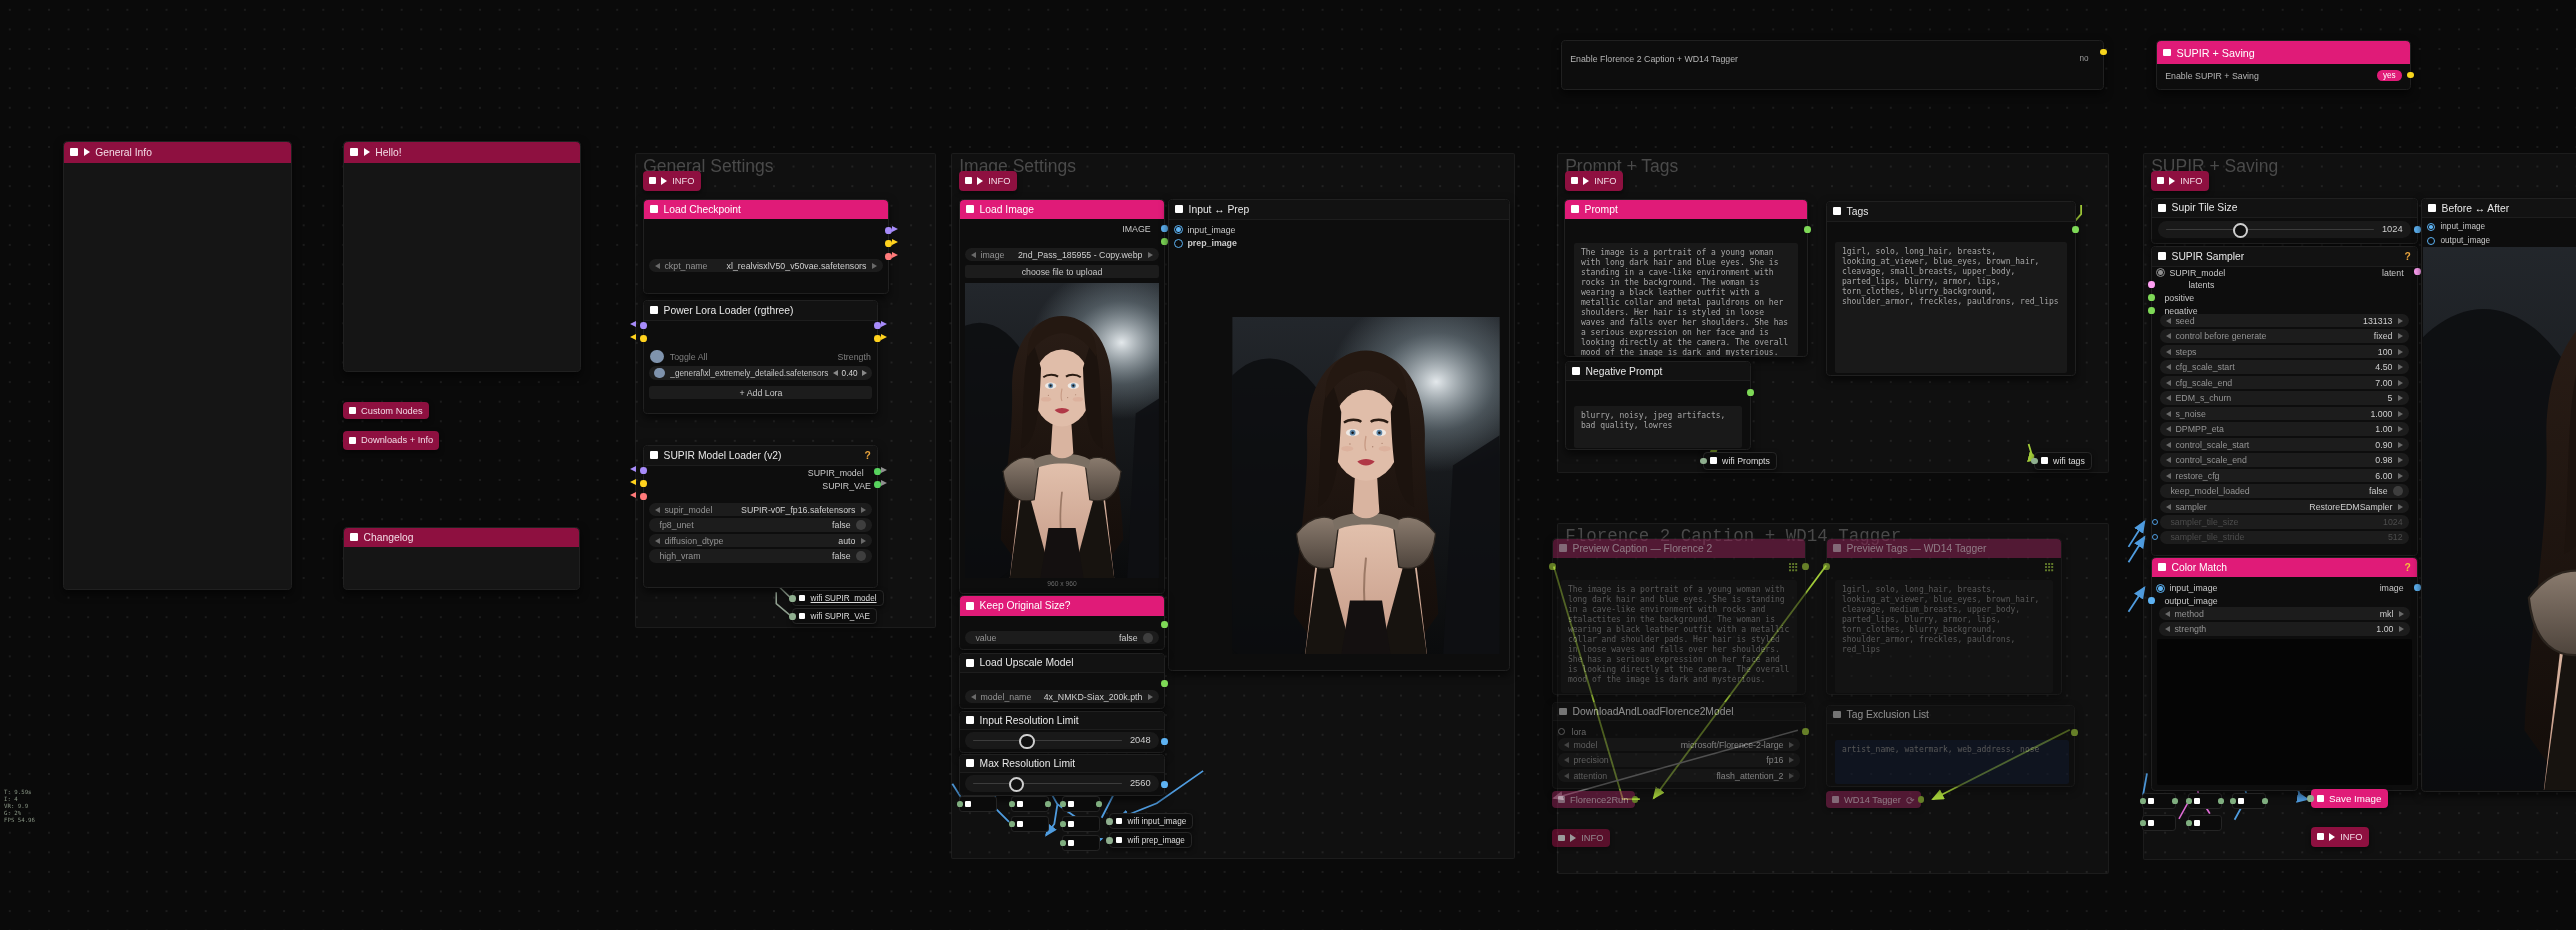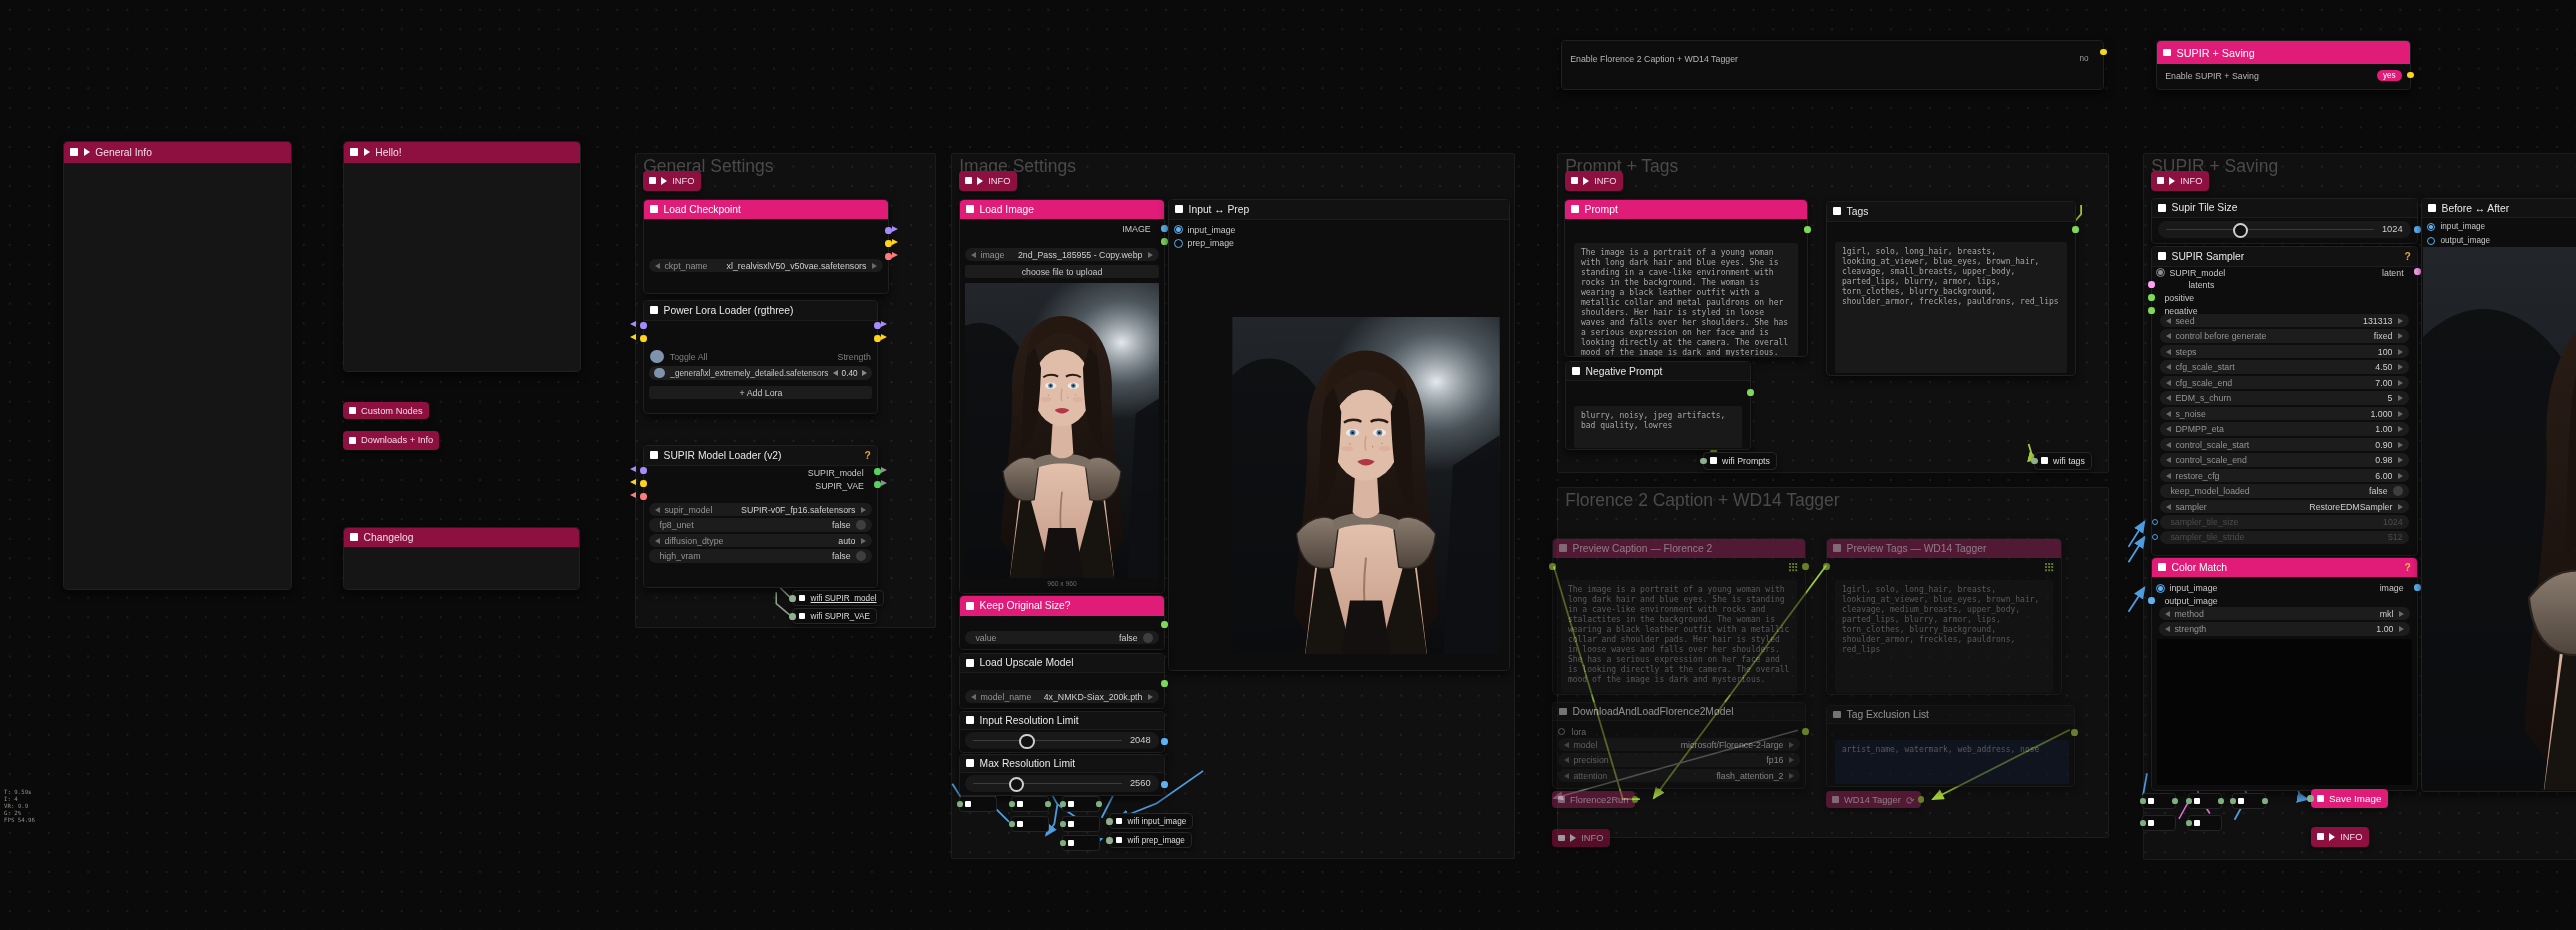--- a/index.html
+++ b/index.html
@@ -140,21 +140,21 @@
 
   <div class="group" style="left:635px;top:153px;width:299px;height:473px;">
     <div class="gtitle">General Settings</div>
   </div>
   <div class="group" style="left:951px;top:153px;width:562px;height:704px;">
     <div class="gtitle">Image Settings</div>
   </div>
   <div class="group" style="left:1557px;top:153px;width:550px;height:318px;">
     <div class="gtitle">Prompt + Tags</div>
   </div>
-  <div class="group" style="left:1557px;top:487px;width:550px;height:349px;">
+  <div class="group" style="left:1557px;top:523px;width:550px;height:349px;font-family:Liberation Mono, monospace;">
     <div class="gtitle">Florence 2 Caption + WD14 Tagger</div>
   </div>
   <div class="group" style="left:2143px;top:153px;width:829px;height:705px;">
     <div class="gtitle">SUPIR + Saving</div>
   </div>
 
   <svg id="links" width="3017" height="930" viewBox="0 0 5856 1806">
     <defs>
       <marker id="mg" markerWidth="10" markerHeight="10" refX="6" refY="3" orient="auto">
           <path d="M0,0 L7,3 L0,6 Z" fill="#a4cf3a"></path>
@@ -317,21 +317,21 @@
     <div class="nh dark">
         <span class="sq"></span>
       <span>SUPIR Model Loader (v2)</span>
       <span class="qmark">?</span>
       </div>
     <span class="edot" style="left:-3.6px;top:21px;background:#a78bfa;"></span>
     <span class="edot" style="left:-3.6px;top:34px;background:#ffd21e;"></span>
     <span class="edot" style="left:-3.6px;top:47px;background:#ff7a7a;"></span>
     <span class="elabel" style="right:13.4px;top:21.6px;">SUPIR_model</span>
     <span class="edot" style="right:-3.6px;top:22px;background:#57d25e;"></span>
-    <span class="elabel" style="right:13px;top:35px;">SUPIR_VAE</span>
+    <span class="elabel" style="right:6px;top:35px;">SUPIR_VAE</span>
     <span class="edot" style="right:-3.6px;top:35px;background:#57d25e;"></span>
     <div class="widgets" style="top:57px;">
 
         <div class="wrow combo">
           <span class="arr l"></span>
           <span class="lbl">supir_model</span>
           <span class="val">SUPIR-v0F_fp16.safetensors</span>
           <span class="arr r"></span>
 
         </div>
@@ -409,21 +409,21 @@
   </div>
 
   <div class="node" style="left:1168px;top:199px;width:340px;height:470px;">
     <div class="nh dark">
         <span class="sq"></span>
       <span>Input ↔ Prep</span>
       </div>
     <span class="radio sel" style="left:5.2px;top:25px;"></span>
     <span class="elabel" style="left:18.5px;top:25px;">input_image</span>
     <span class="radio" style="left:5.2px;top:39px;"></span>
-    <span class="elabel" style="left:18.5px;top:38px;">prep_image</span>
+    <span class="elabel" style="left:18.5px;top:38px;font-weight:bold;">prep_image</span>
     <svg class="pimg" style="left:63px;top:117px;" width="268" height="337" viewBox="0 0 520 655">
         <use href="#portrait"></use>
       </svg>
   </div>
 
   <div class="node" style="left:959px;top:595px;width:204px;height:53px;">
     <div class="nh hot" style="height:19.6px;">
         <span class="sq"></span>
       <span>Keep Original Size?</span>
       </div>

